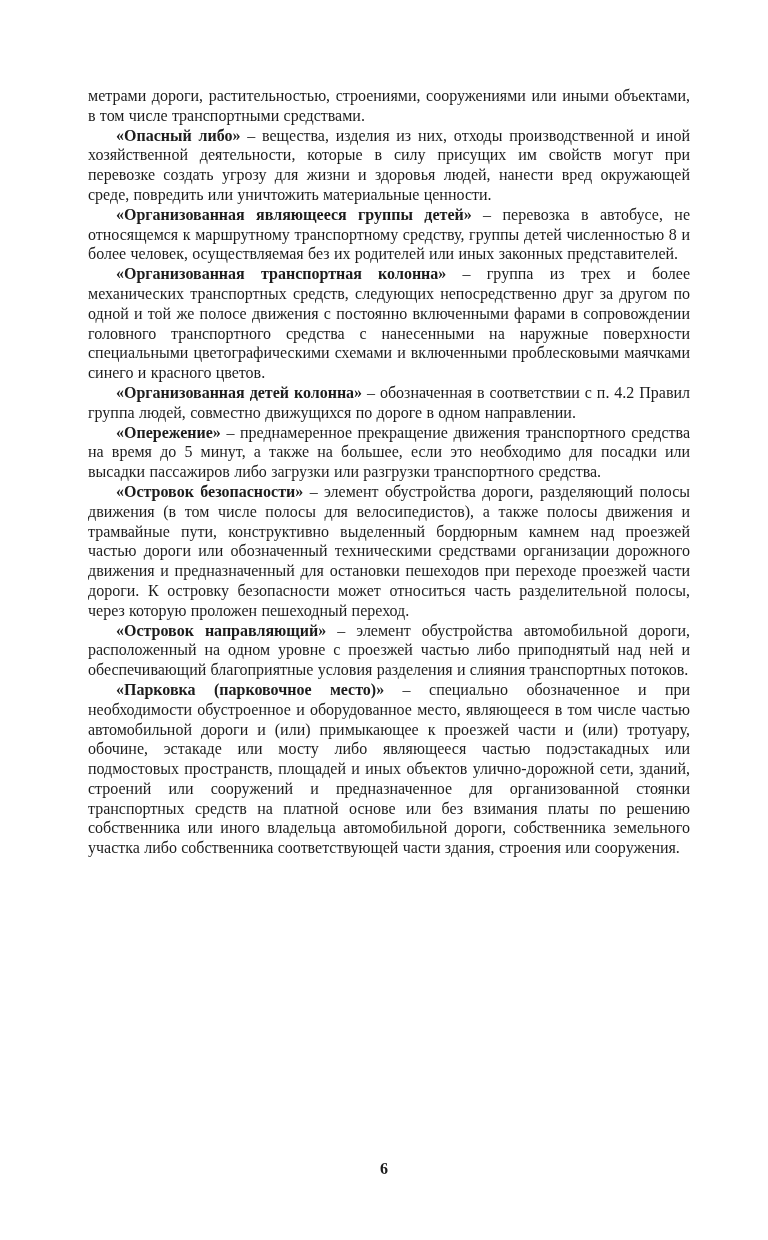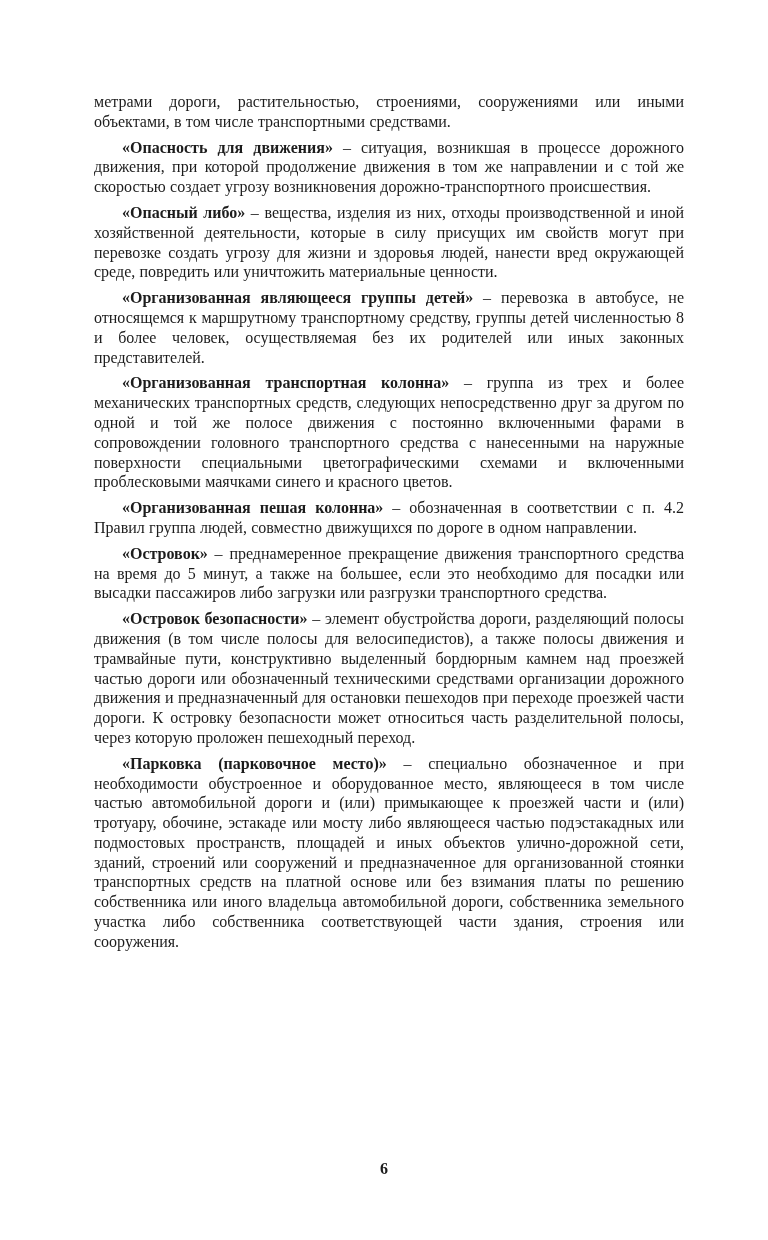--- a/index.html
+++ b/index.html
@@ -20,21 +20,21 @@
   }
   .text-body {
     font-size: 16px;
     line-height: 19.8px;
     text-align: justify;
     hyphens: auto;
     -webkit-hyphens: auto;
     word-spacing: 0.02em;
   }
   p.para {
-    margin: 6px;
+    margin: 0;
     text-indent: 28px;
   }
   p.para.continuation {
     text-indent: 0;
   }
   p.para b.term {
     font-weight: bold;
   }
   .page-number {
     position: absolute;
@@ -47,23 +47,23 @@
     font-family: "Liberation Serif", "DejaVu Serif", serif;
     color: #1c1c1c;
   }
 </style>
 </head>
 <body>
 
 <div class="page">
   <div class="text-body" id="paragraphs">
       <p class="para continuation">метрами дороги, растительностью, строениями, сооружениями или иными объектами, в том числе транспортными средствами.</p>
-      <p class="para"><b class="term">«Опасность для движения»</b> – ситуация, возникшая в процессе дорожного движения, при которой продолжение движения в том же направлении и с той же скоростью создает угрозу возникновения дорожно-транспортного происшествия.</p>
       <p class="para"><b class="term">«Опасный либо»</b> – вещества, изделия из них, отходы производственной и иной хозяйственной деятельности, которые в силу присущих им свойств могут при перевозке создать угрозу для жизни и здоровья людей, нанести вред окружающей среде, повредить или уничтожить материальные ценности.</p>
       <p class="para"><b class="term">«Организованная являющееся группы детей»</b> – перевозка в автобусе, не относящемся к маршрутному транспортному средству, группы детей численностью 8 и более человек, осуществляемая без их родителей или иных законных представителей.</p>
       <p class="para"><b class="term">«Организованная транспортная колонна»</b> – группа из трех и более механических транспортных средств, следующих непосредственно друг за другом по одной и той же полосе движения с постоянно включенными фарами в сопровождении головного транспортного средства с нанесенными на наружные поверхности специальными цветографическими схемами и включенными проблесковыми маячками синего и красного цветов.</p>
-      <p class="para"><b class="term">«Организованная пешая колонна»</b> – обозначенная в соответствии с п. 4.2 Правил группа людей, совместно движущихся по дороге в одном направлении.</p>
-      <p class="para"><b class="term">«Островок»</b> – преднамеренное прекращение движения транспортного средства на время до 5 минут, а также на большее, если это необходимо для посадки или высадки пассажиров либо загрузки или разгрузки транспортного средства.</p>
+      <p class="para"><b class="term">«Организованная детей колонна»</b> – обозначенная в соответствии с п. 4.2 Правил группа людей, совместно движущихся по дороге в одном направлении.</p>
+      <p class="para"><b class="term">«Опережение»</b> – преднамеренное прекращение движения транспортного средства на время до 5 минут, а также на большее, если это необходимо для посадки или высадки пассажиров либо загрузки или разгрузки транспортного средства.</p>
       <p class="para"><b class="term">«Островок безопасности»</b> – элемент обустройства дороги, разделяющий полосы движения (в том числе полосы для велосипедистов), а также полосы движения и трамвайные пути, конструктивно выделенный бордюрным камнем над проезжей частью дороги или обозначенный техническими средствами организации дорожного движения и предназначенный для остановки пешеходов при переходе проезжей части дороги. К островку безопасности может относиться часть разделительной полосы, через которую проложен пешеходный переход.</p>
+      <p class="para"><b class="term">«Островок направляющий»</b> – элемент обустройства автомобильной дороги, расположенный на одном уровне с проезжей частью либо приподнятый над ней и обеспечивающий благоприятные условия разделения и слияния транспортных потоков.</p>
       <p class="para"><b class="term">«Парковка (парковочное место)»</b> – специально обозначенное и при необходимости обустроенное и оборудованное место, являющееся в том числе частью автомобильной дороги и (или) примыкающее к проезжей части и (или) тротуару, обочине, эстакаде или мосту либо являющееся частью подэстакадных или подмостовых пространств, площадей и иных объектов улично-дорожной сети, зданий, строений или сооружений и предназначенное для организованной стоянки транспортных средств на платной основе или без взимания платы по решению собственника или иного владельца автомобильной дороги, собственника земельного участка либо собственника соответствующей части здания, строения или сооружения.</p>
     </div>
   <div class="page-number">6</div>
 </div>
 
 </body></html>

